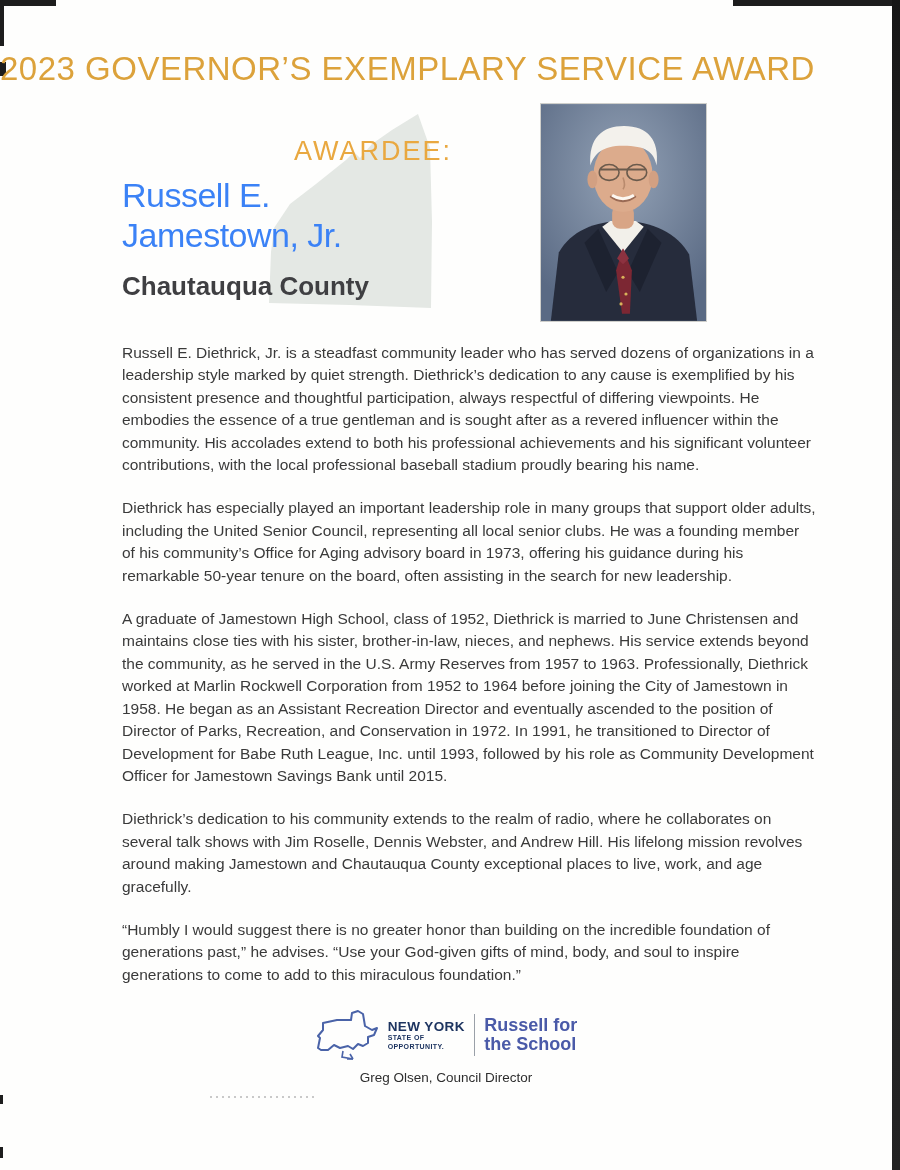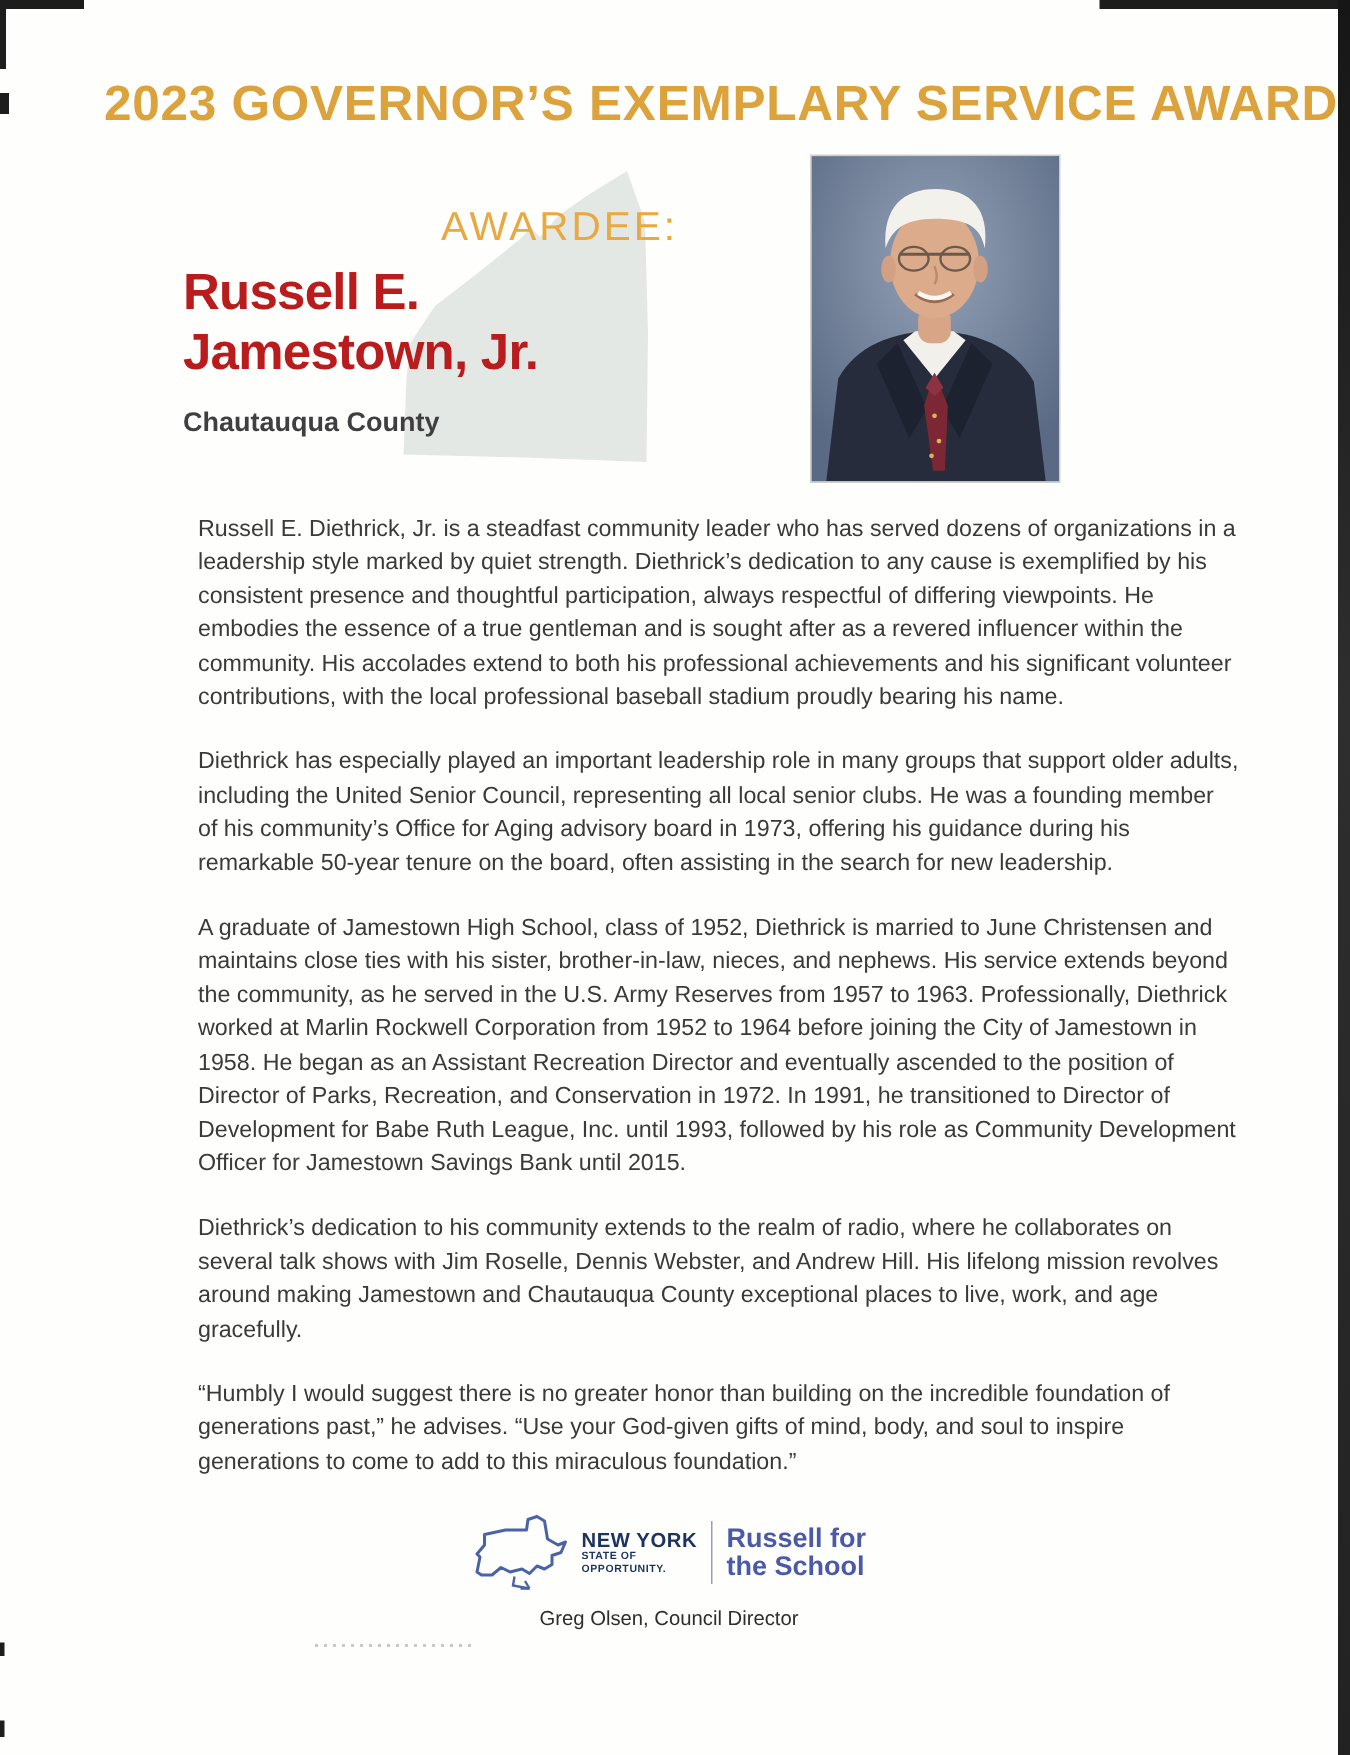--- a/index.html
+++ b/index.html
@@ -23,44 +23,44 @@
   .a-left-1 { left:0; top:4px;    width:4px; height:42px; }
   .a-left-2 { left:0; top:62px;   width:6px; height:14px; }
   .a-left-3 { left:0; top:1095px; width:3px; height:9px; }
   .a-left-4 { left:0; top:1147px; width:3px; height:11px; }
   .noise-line { position:absolute; left:210px; top:1096px; width:108px; height:2px;
     background:repeating-linear-gradient(90deg,#c9c9c9 0 2px, transparent 2px 6px); }
 
   
   .title {
     position:absolute; left:0; top:50px; width:892px;
-    text-align:right;
-    font-size:33px; font-weight:bold; letter-spacing:0.5px;
+    text-align:left;
+    font-size:33px; font-weight:normal; letter-spacing:0.5px;
     color:#dca23b;
   }
 
   
   .county-shape { position:absolute; left:260px; top:112px; width:180px; height:198px; }
 
   
   .awardee { position:absolute; left:122px; top:136px; width:330px; }
   .awardee-label { font-size:27px; letter-spacing:2px; color:#e9a840; font-weight:500;text-align:right; }
-  .awardee-name  { margin-top:8px; font-size:34px; line-height:40px; font-weight:bold; color:#b91c1c; letter-spacing:-0.5px; }
-  .awardee-county{ margin-top:16px; font-size:18px; font-weight:bold; color:#3f3f42; }
+  .awardee-name  { margin-top:8px; font-size:34px; line-height:40px; font-weight:normal; color:#3b82f6; letter-spacing:-0.5px; }
+  .awardee-county{ margin-top:16px; font-size:26px; font-weight:bold; color:#3f3f42; }
 
   
   .photo {
     position:absolute; left:540px; top:103px; width:167px; height:219px;
     background:linear-gradient(145deg,#8d9cb0 0%, #6d7d95 45%, #51617b 100%);
     border:1px solid #cfcfcb;
   }
   .photo svg { display:block; width:100%; height:100%; }
 
   
-  .bio { position:absolute; left:132px; top:342px; width:694px; color:#3a3a3a; }
+  .bio { position:absolute; left:122px; top:342px; width:694px; color:#3a3a3a; }
   .bio p { font-size:15.5px; line-height:22.4px; margin-bottom:21px; }
 
   
   .footer { position:absolute; left:0; top:1008px; width:892px; text-align:center; }
   .logo-row { display:inline-flex; align-items:center; gap:9px; }
   .logo-row svg.state { width:64px; height:54px; }
   .brand { text-align:left; color:#1d3460; }
   .brand .ny  { font-size:13.5px; font-weight:bold; letter-spacing:0.4px; }
   .brand .soo { font-size:7px; font-weight:bold; letter-spacing:0.4px; line-height:8.5px; }
   .logo-divider { width:1.5px; height:42px; background:#9aa0a8; }

